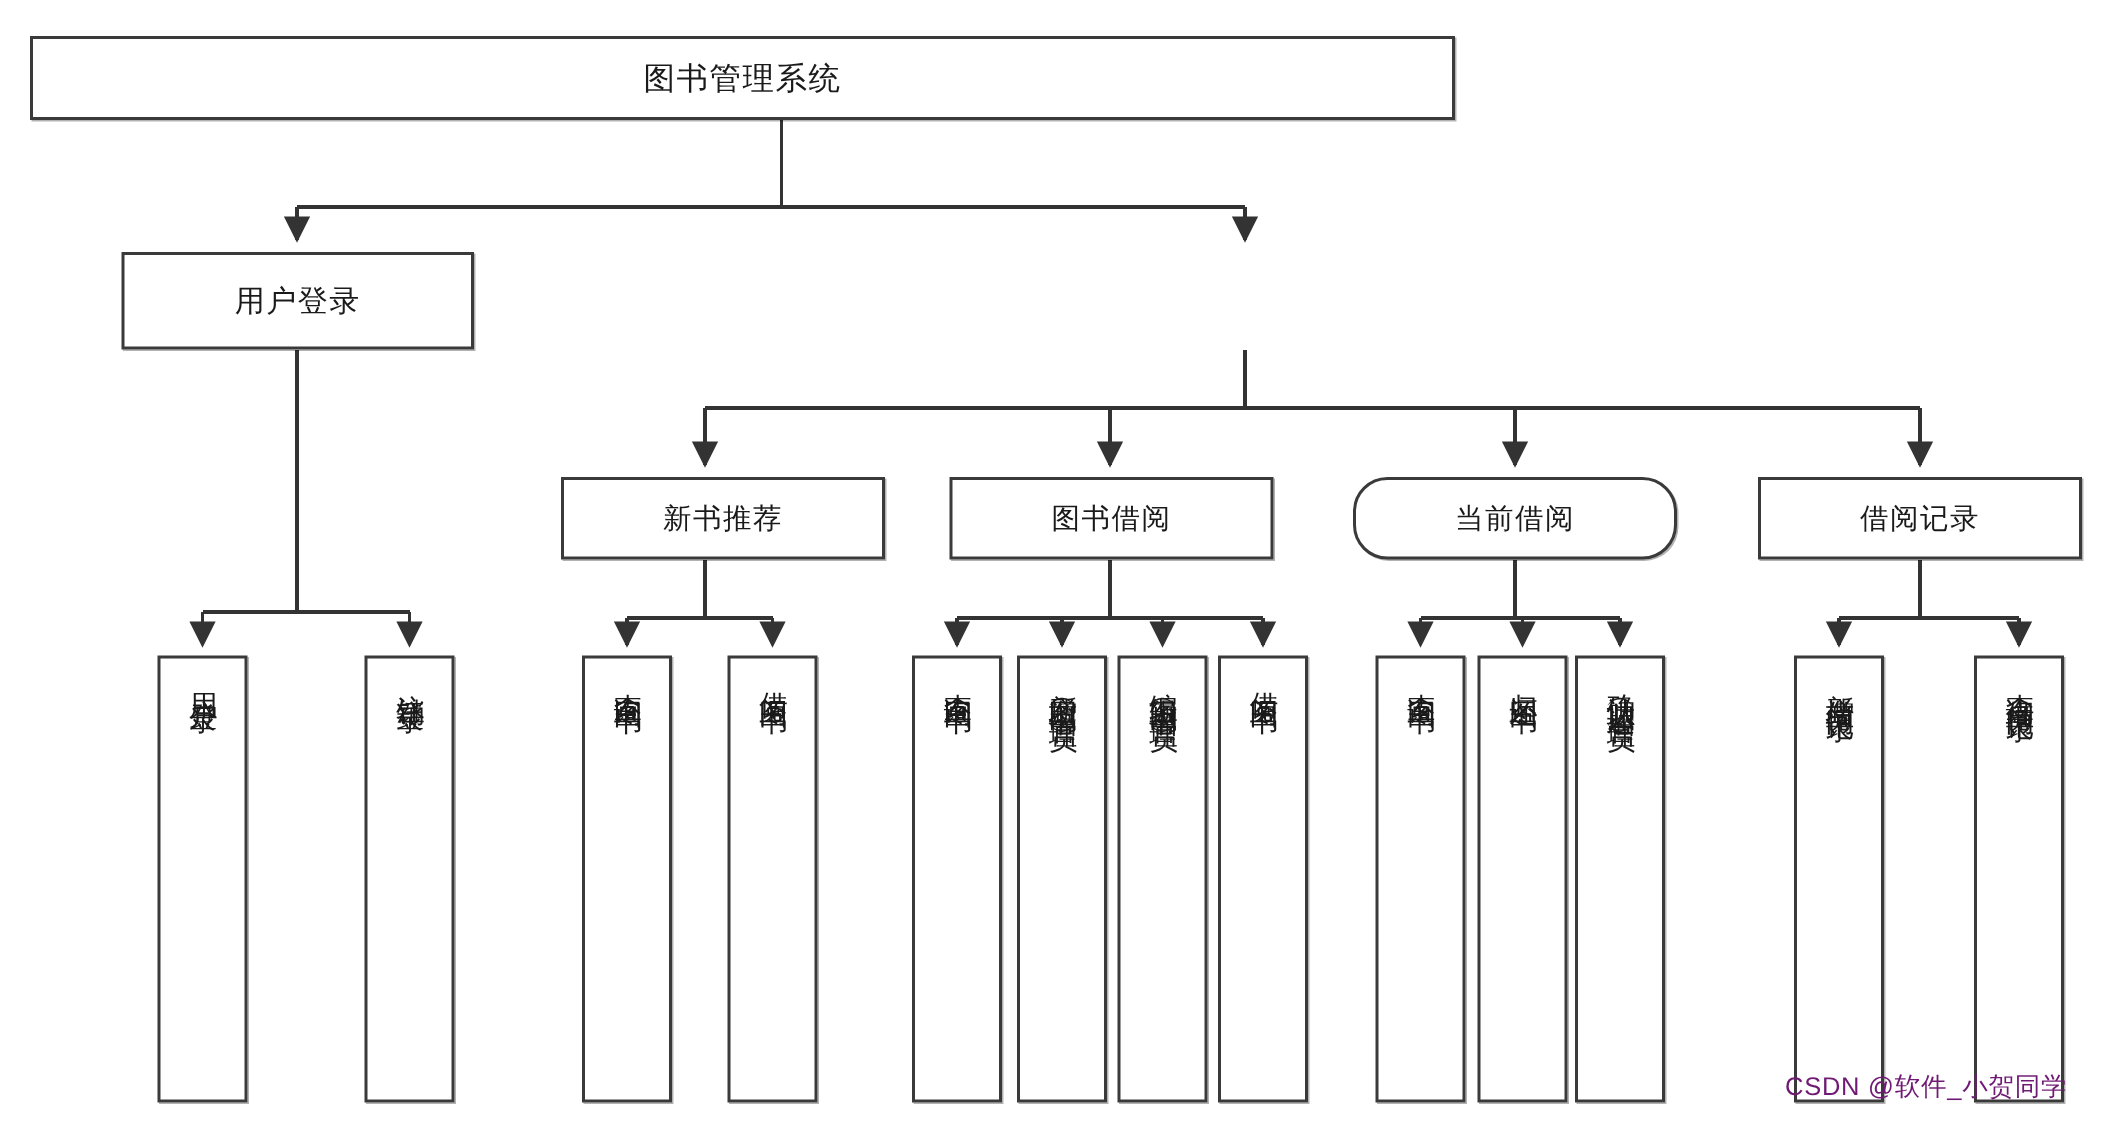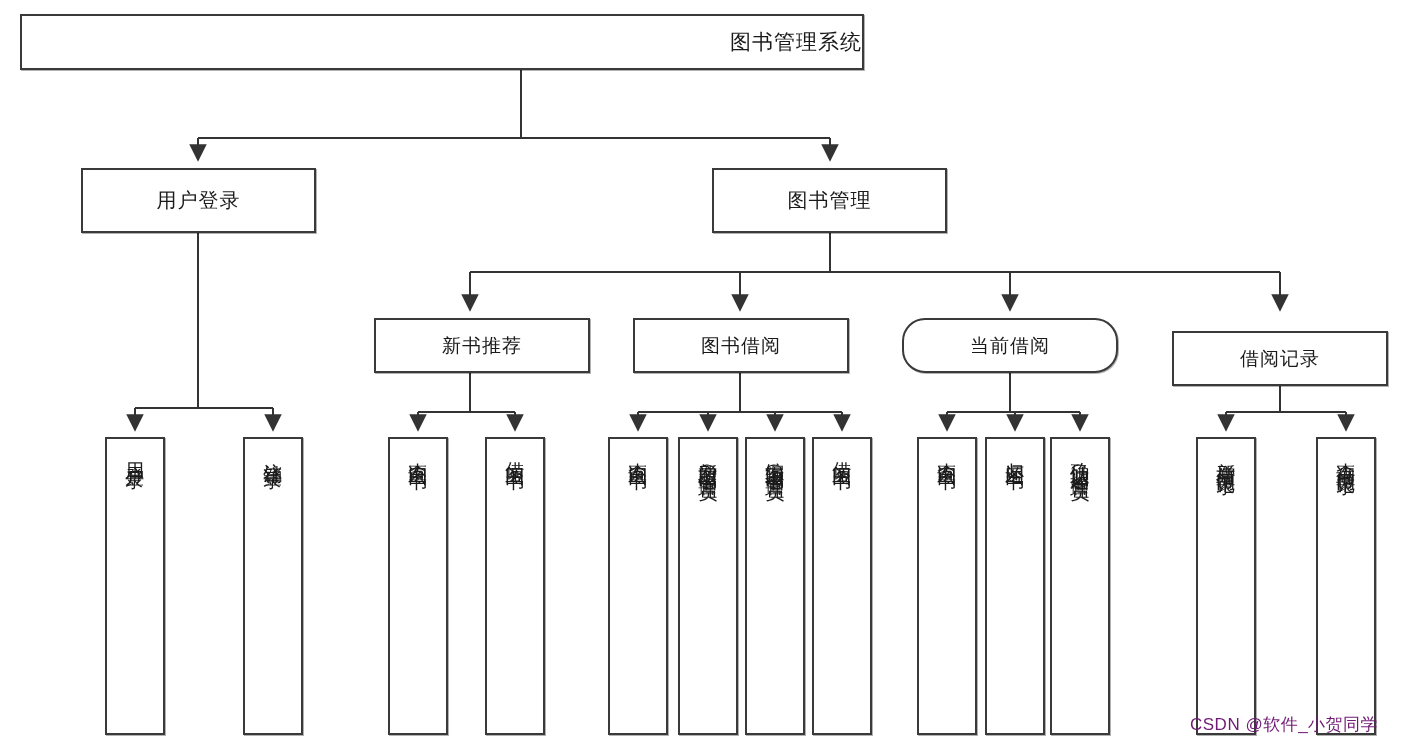--- a/index.html
+++ b/index.html
@@ -121,41 +121,38 @@
       <path d="M 1015 412 L 1015 430" marker-end="url(#arrow)"></path>
       <path d="M 1080 412 L 1080 430" marker-end="url(#arrow)"></path>
 
       <path d="M 1280 373 L 1280 412"></path>
       <path d="M 1226 412 L 1346 412"></path>
       <path d="M 1226 412 L 1226 430" marker-end="url(#arrow)"></path>
       <path d="M 1346 412 L 1346 430" marker-end="url(#arrow)"></path>
     </g>
   </svg>
 
-  <div class="node node-root" style="left:20px; top:14px; width:844px; height:56px;justify-content:flex-end;">
+  <div class="node node-root" style="left:20px; top:24px; width:950px; height:56px;">
     <span>图书管理系统</span>
   </div>
 
   <div class="node node-l2" style="left:81px; top:168px; width:235px; height:65px;">
     <span>用户登录</span>
-  </div>
-  <div class="node node-l2" style="left:712px; top:168px; width:235px; height:65px;">
-    <span>图书管理</span>
   </div>
 
   <div class="node node-l3" style="left:362px; top:318px; width:216px; height:55px;margin-left:12px;">
     <span>新书推荐</span>
   </div>
   <div class="node node-l3" style="left:633px; top:318px; width:216px; height:55px;text-align:right;">
     <span>图书借阅</span>
   </div>
   <div class="node node-l3" style="left:902px; top:318px; width:216px; height:55px;border-radius:23px;">
     <span>当前借阅</span>
   </div>
-  <div class="node node-l3" style="left:1172px; top:318px; width:216px; height:55px;margin-top:13px;">
+  <div class="node node-l3" style="left:1172px; top:318px; width:216px; height:55px;">
     <span>借阅记录</span>
   </div>
 
   <div class="node node-leaf" style="left:105px; top:437px; width:60px; height:298px;">
     <span class="vtext">用户登录</span>
   </div>
   <div class="node node-leaf" style="left:243px; top:437px; width:60px; height:298px;">
     <span class="vtext">注销登录</span>
   </div>
   <div class="node node-leaf" style="left:388px; top:437px; width:60px; height:298px;">

